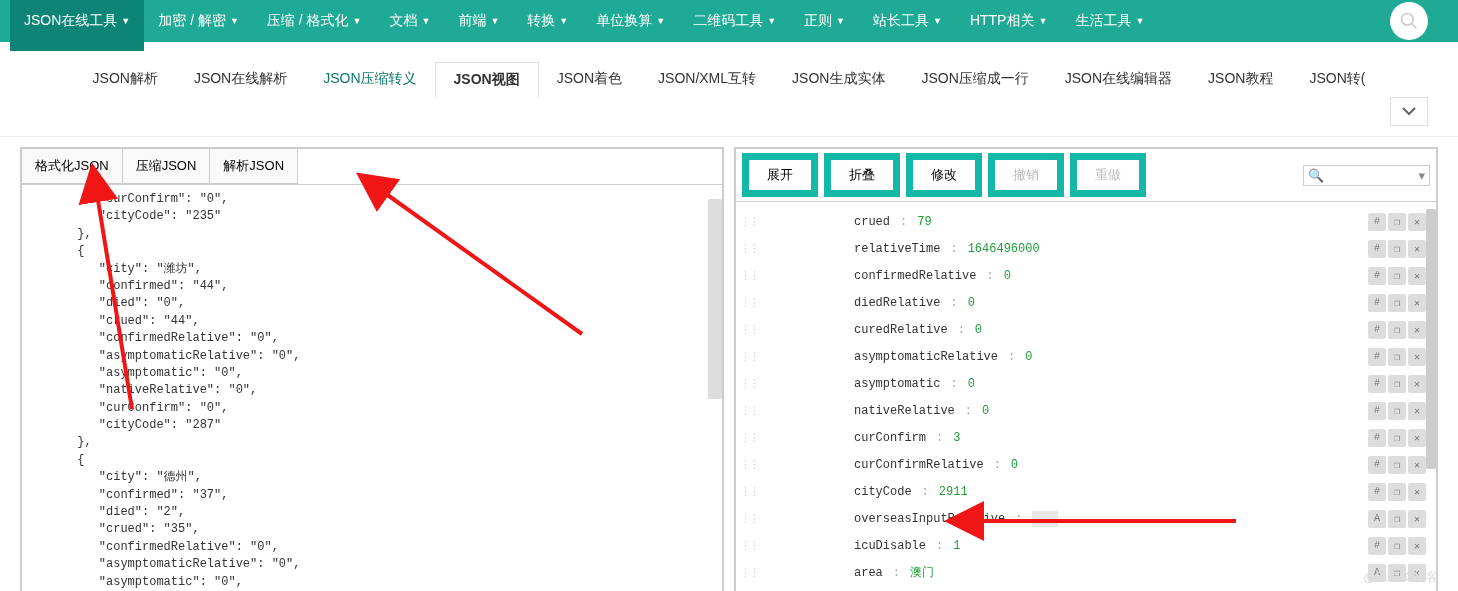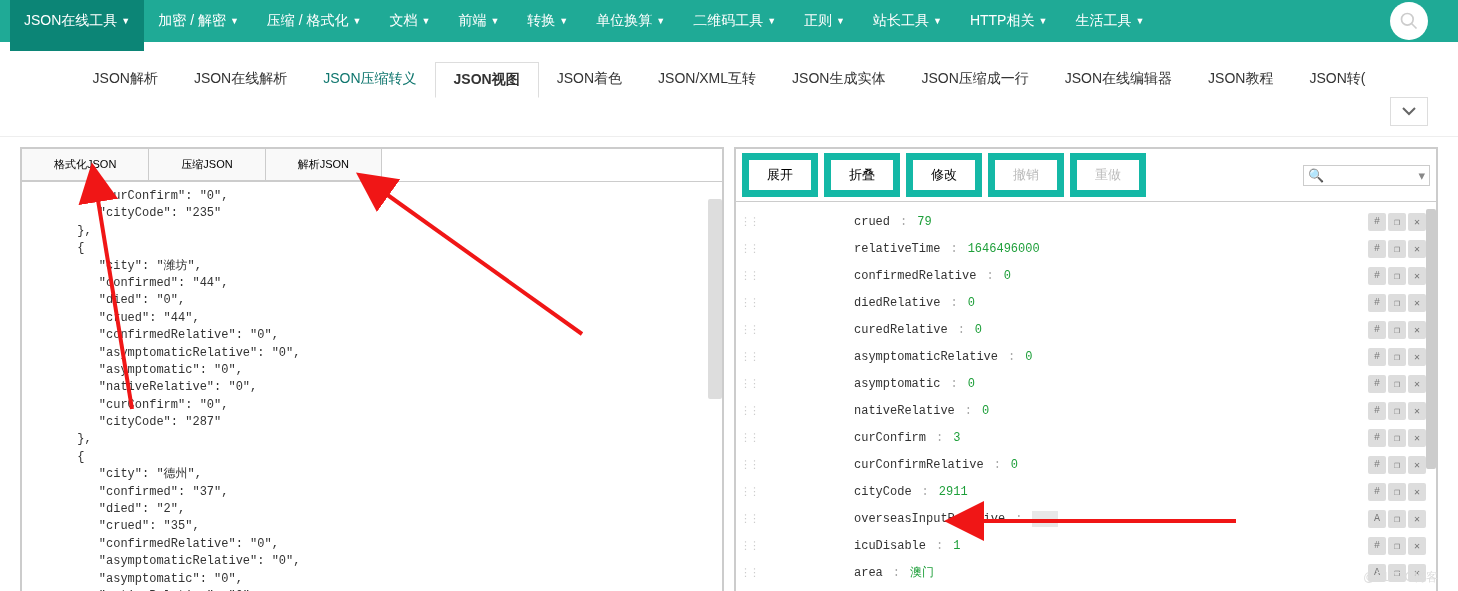--- a/index.html
+++ b/index.html
@@ -19,21 +19,21 @@
     .sub-tab.active { border: 1px solid #ddd; border-bottom: 1px solid #fff; margin-bottom: -1px; font-weight: bold; }
     .sub-tab.disabled { color: #0f766e; }
     .more-arrow { margin-left: auto; padding: 6px 10px; border: 1px solid #ddd; cursor: pointer; }
     
     
     .main { display: flex; padding: 10px 20px; gap: 10px; }
     .panel { flex: 1; border: 2px solid #ccc; min-height: 450px; display: flex; flex-direction: column; position: relative; }
     
     
     .left-toolbar { display: flex; border-bottom: 1px solid #ccc; }
-    .btn { padding: 8px 32px; border: 1px solid #ccc; border-top: none; border-left: none; background: #f9f9f9; cursor: pointer; font-size: 11px; }
+    .btn { padding: 8px 13px; border: 1px solid #ccc; border-top: none; border-left: none; background: #f9f9f9; cursor: pointer; font-size: 13px; }
     
     
     .code-area { flex: 1; padding: 6px 12px; font-family: "Courier New", monospace; font-size: 12px; line-height: 1.45; white-space: pre; overflow: auto; position: relative; }
     .lscroll { position: absolute; right: 0; top: 50px; width: 14px; height: 200px; background: #ddd; border-radius: 2px; }
     
     
     .right-toolbar { display: flex; border-bottom: 1px solid #ccc; align-items: center; }
     .right-toolbar .btn2 { padding: 6px 18px; border: 7px solid #14b8a6; margin: 4px 0 4px 6px; background: #fff; cursor: pointer; font-size: 13px; }
     .right-toolbar .btn2.disabled { color: #bbb; }
     .right-search { margin-left: auto; margin-right: 6px; display: flex; align-items: center; border: 1px solid #ccc; padding: 2px 4px; }

